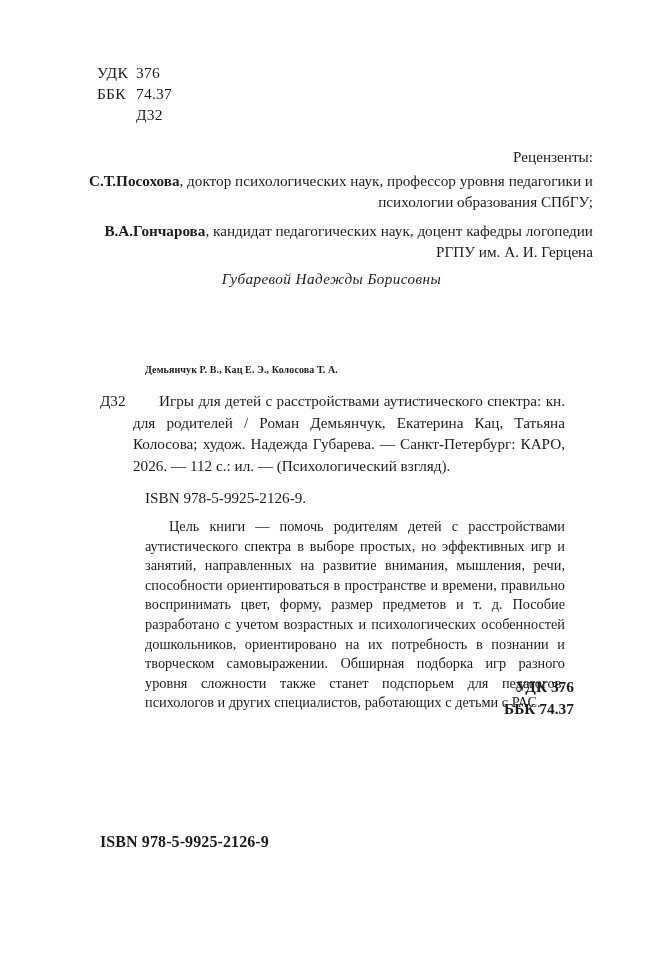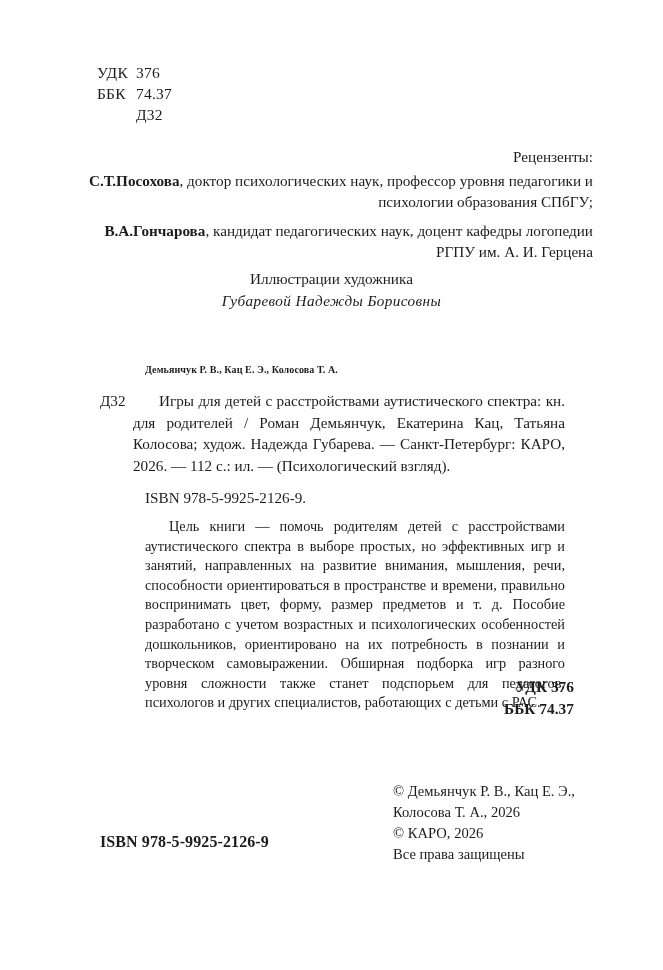--- a/index.html
+++ b/index.html
@@ -193,42 +193,35 @@
     <div class="reviewers-heading">Рецензенты:</div>
     <div class="reviewer">
       <span class="name">С.Т.Посохова</span><span class="cred">, доктор психологических наук, профессор уровня педагогики и психологии образования СПбГУ;</span>
     </div>
     <div class="reviewer">
       <span class="name">В.А.Гончарова</span><span class="cred">, кандидат педагогических наук, доцент кафедры логопедии РГПУ им. А. И. Герцена</span>
     </div>
   </div>
 
   <div class="illustrator">
-    <div>Иллюстрации художника</div>
     <div class="artist-name">Губаревой Надежды Борисовны</div>
   </div>
 
   <div class="authors-line">Демьянчук Р. В., Кац Е. Э., Колосова Т. А.</div>
 
   <div class="biblio">
     <span class="biblio-index">Д32</span>
     <div class="biblio-body">Игры для детей с расстройствами аутистического спектра: кн. для родителей / Роман Демьянчук, Екатерина Кац, Татьяна Колосова; худож. Надежда Губарева. — Санкт-Петербург: КАРО, 2026. — 112 с.: ил. — (Психологический взгляд).</div>
   </div>
 
   <div class="isbn-inline">ISBN 978-5-9925-2126-9.</div>
 
   <div class="annotation">Цель книги — помочь родителям детей с расстройствами аутистического спектра в выборе простых, но эффективных игр и занятий, направленных на развитие внимания, мышления, речи, способности ориентироваться в пространстве и времени, правильно воспринимать цвет, форму, размер предметов и т. д. Пособие разработано с учетом возрастных и психологических особенностей дошкольников, ориентировано на их потребность в познании и творческом самовыражении. Обширная подборка игр разного уровня сложности также станет подспорьем для педагогов, психологов и других специалистов, работающих с детьми с РАС.</div>
 
   <div class="udk-repeat">
     <div>УДК 376</div>
     <div>ББК 74.37</div>
   </div>
 
-  <div class="copyright">
-    <div>© Демьянчук Р. В., Кац Е. Э.,</div>
-    <div>Колосова Т. А., 2026</div>
-    <div>© КАРО, 2026</div>
-    <div>Все права защищены</div>
-  </div>
 
   <div class="isbn-bottom">ISBN 978-5-9925-2126-9</div>
 
 </div>
 
 </body></html>

